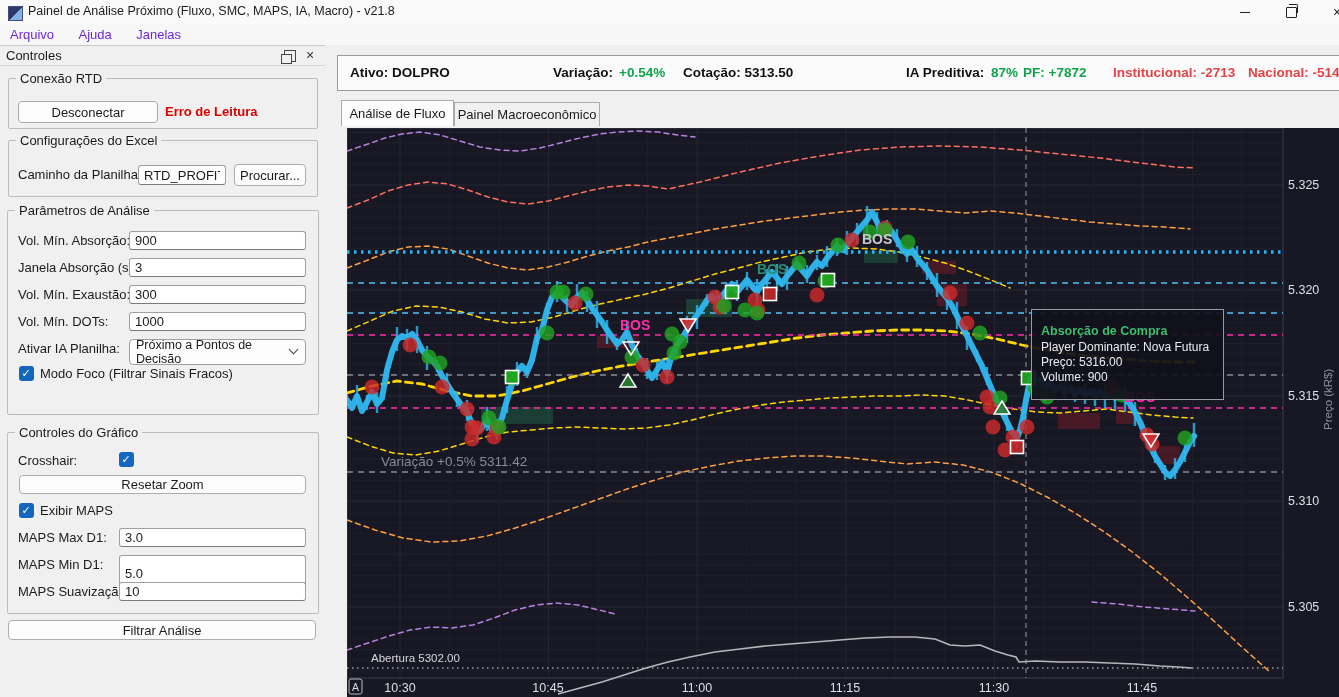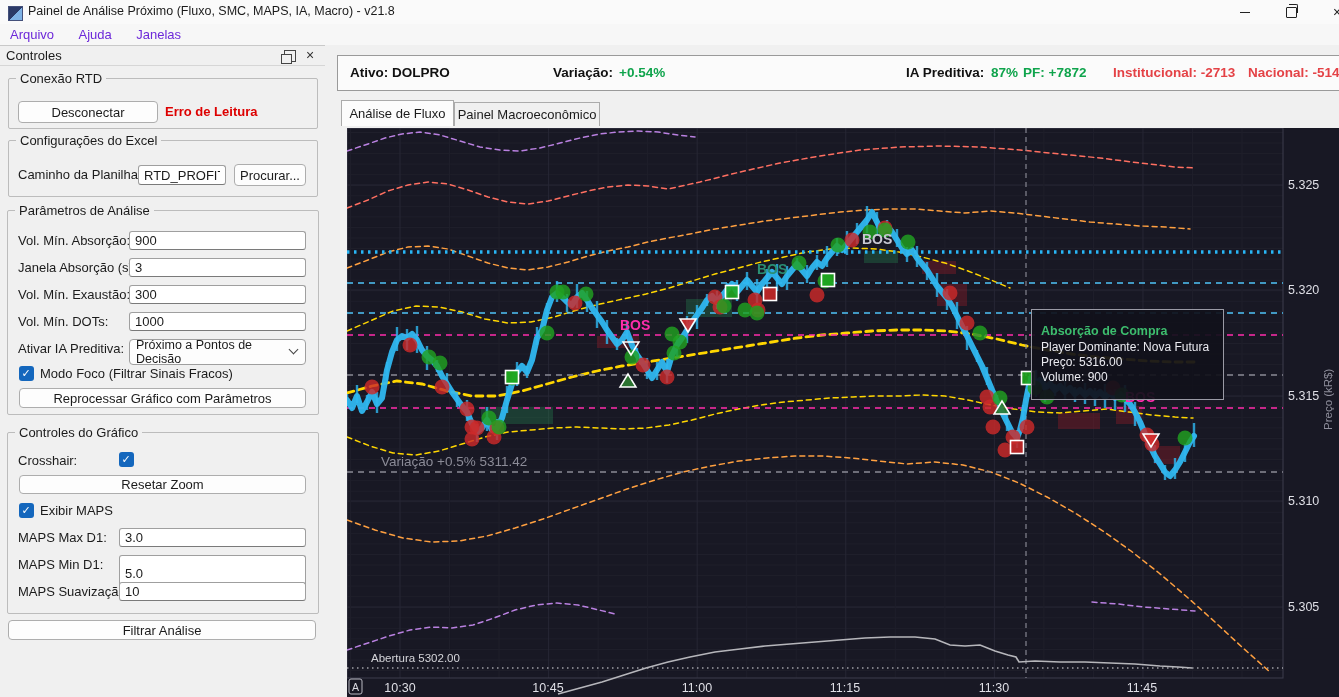--- a/index.html
+++ b/index.html
@@ -110,28 +110,27 @@
     <div class="groupbox" style="left:7px;top:165px;width:310px;height:203px;">
       <span class="group-title">Parâmetros de Análise</span>
       <span class="plabel" style="left:10px;top:20px;">Vol. Mín. Absorção:</span>
       <input class="pinput" style="left: 121px; top: 20px; width: 177px; height: 19px;" value="900">
       <span class="plabel" style="left:10px;top:47px;">Janela Absorção (s):</span>
       <input class="pinput" style="left: 121px; top: 47px; width: 177px; height: 19px;" value="3">
       <span class="plabel" style="left:10px;top:74px;">Vol. Mín. Exaustão:</span>
       <input class="pinput" style="left: 121px; top: 74px; width: 177px; height: 19px;" value="300">
       <span class="plabel" style="left:10px;top:101px;">Vol. Mín. DOTs:</span>
       <input class="pinput" style="left: 121px; top: 101px; width: 177px; height: 19px;" value="1000">
-      <span class="plabel" style="left:10px;top:128px;">Ativar IA Preditiva:</span>
+      <span class="plabel" style="left:10px;top:128px;">Ativar IA Planilha:</span>
       <div class="pselect" style="left:121px;top:128px;width:177px;height:20px;">
         <span style="font-size:12.5px;">Próximo a Pontos de Decisão</span>
         <span class="chev"></span>
       </div>
       <div class="checkbox" style="left:11px;top:155px;"></div>
       <span class="plabel" style="left:32px;top:153px;">Modo Foco (Filtrar Sinais Fracos)</span>
-      <div class="pbtn" style="left:11px;top:177px;width:287px;height:20px;">Reprocessar Gráfico com Parâmetros</div>
     </div>
 
     <div class="groupbox" style="left:7px;top:387px;width:310px;height:180px;">
       <span class="group-title">Controles do Gráfico</span>
       <span class="plabel" style="left:10px;top:18px;">Crosshair:</span>
       <div class="checkbox" style="left:111px;top:19px;"></div>
       <div class="pbtn" style="left:11px;top:42px;width:287px;height:19px;">Resetar Zoom</div>
       <div class="checkbox" style="left:11px;top:70px;"></div>
       <span class="plabel" style="left:32px;top:68px;">Exibir MAPS</span>
       <span class="plabel" style="left:10px;top:95px;">MAPS Max D1:</span>
@@ -144,20 +143,21 @@
 
     <div class="pbtn" style="left:8px;top:575px;width:308px;height:20px;">Filtrar Análise</div>
   </div>
 
   <div class="content">
 
     <div class="infobar">
       <span class="ib-black" style="left:12px;">Ativo: DOLPRO</span>
       <span class="ib-black" style="left:215px;">Variação:</span>
       <span class="ib-green" style="left:281px;">+0.54%</span>
+      <span class="ib-black" style="left:345px;">Cotação: 5313.50</span>
       <span class="ib-black" style="left:568px;">IA Preditiva:</span>
       <span class="ib-green" style="left:653px;">87%</span>
       <span class="ib-green" style="left:685px;">PF: +7872</span>
       <span class="ib-red" style="left:775px;">Institucional: -2713</span>
       <span class="ib-red" style="left:910px;">Nacional: -5148</span>
     </div>
 
     <div class="tabs">
       <div class="tab tab-active">Análise de Fluxo</div>
       <div class="tab tab-inactive">Painel Macroeconômico</div>

